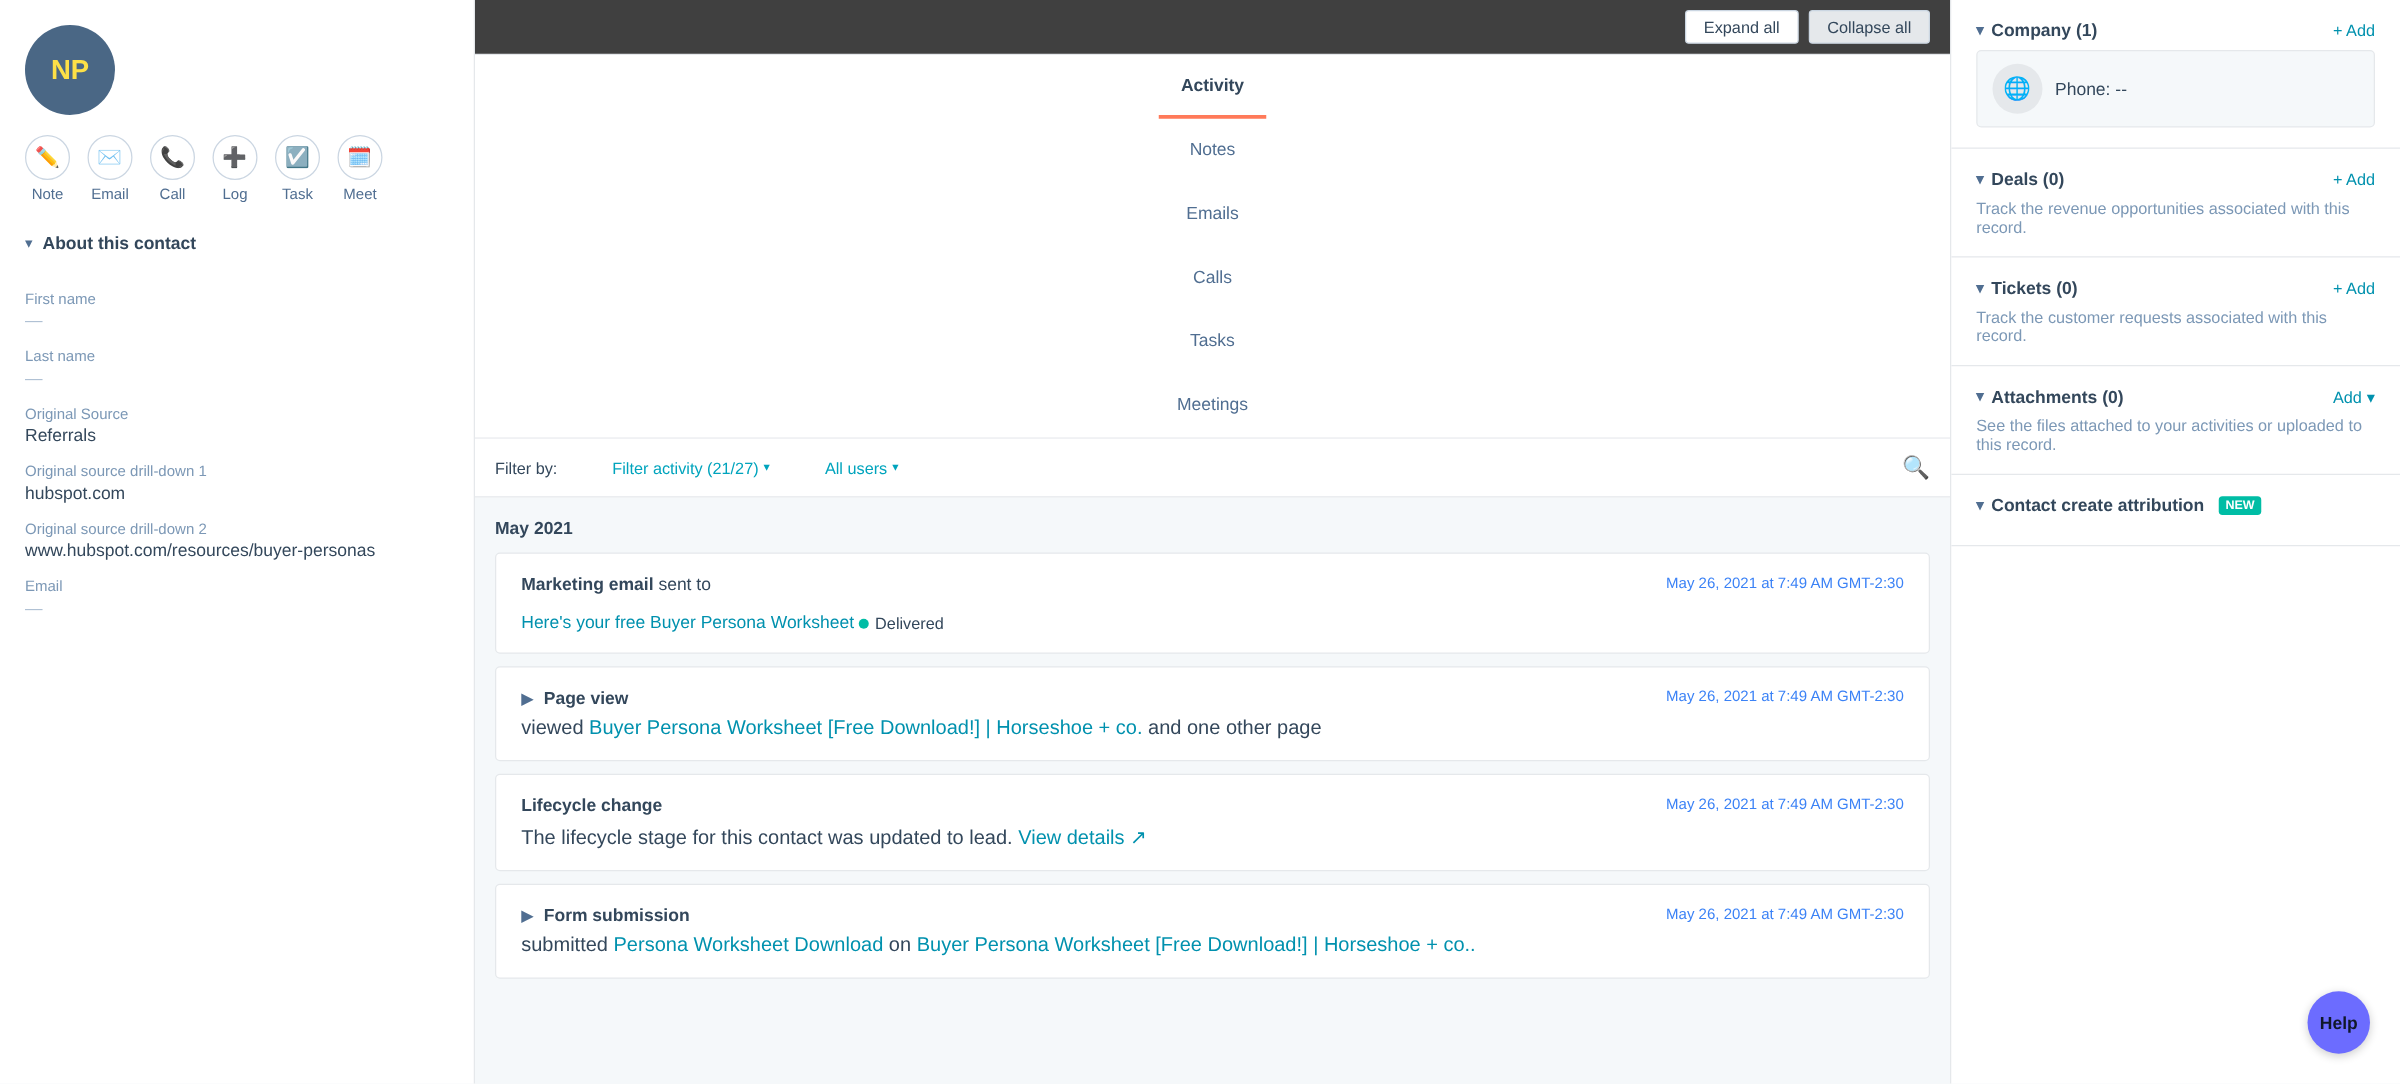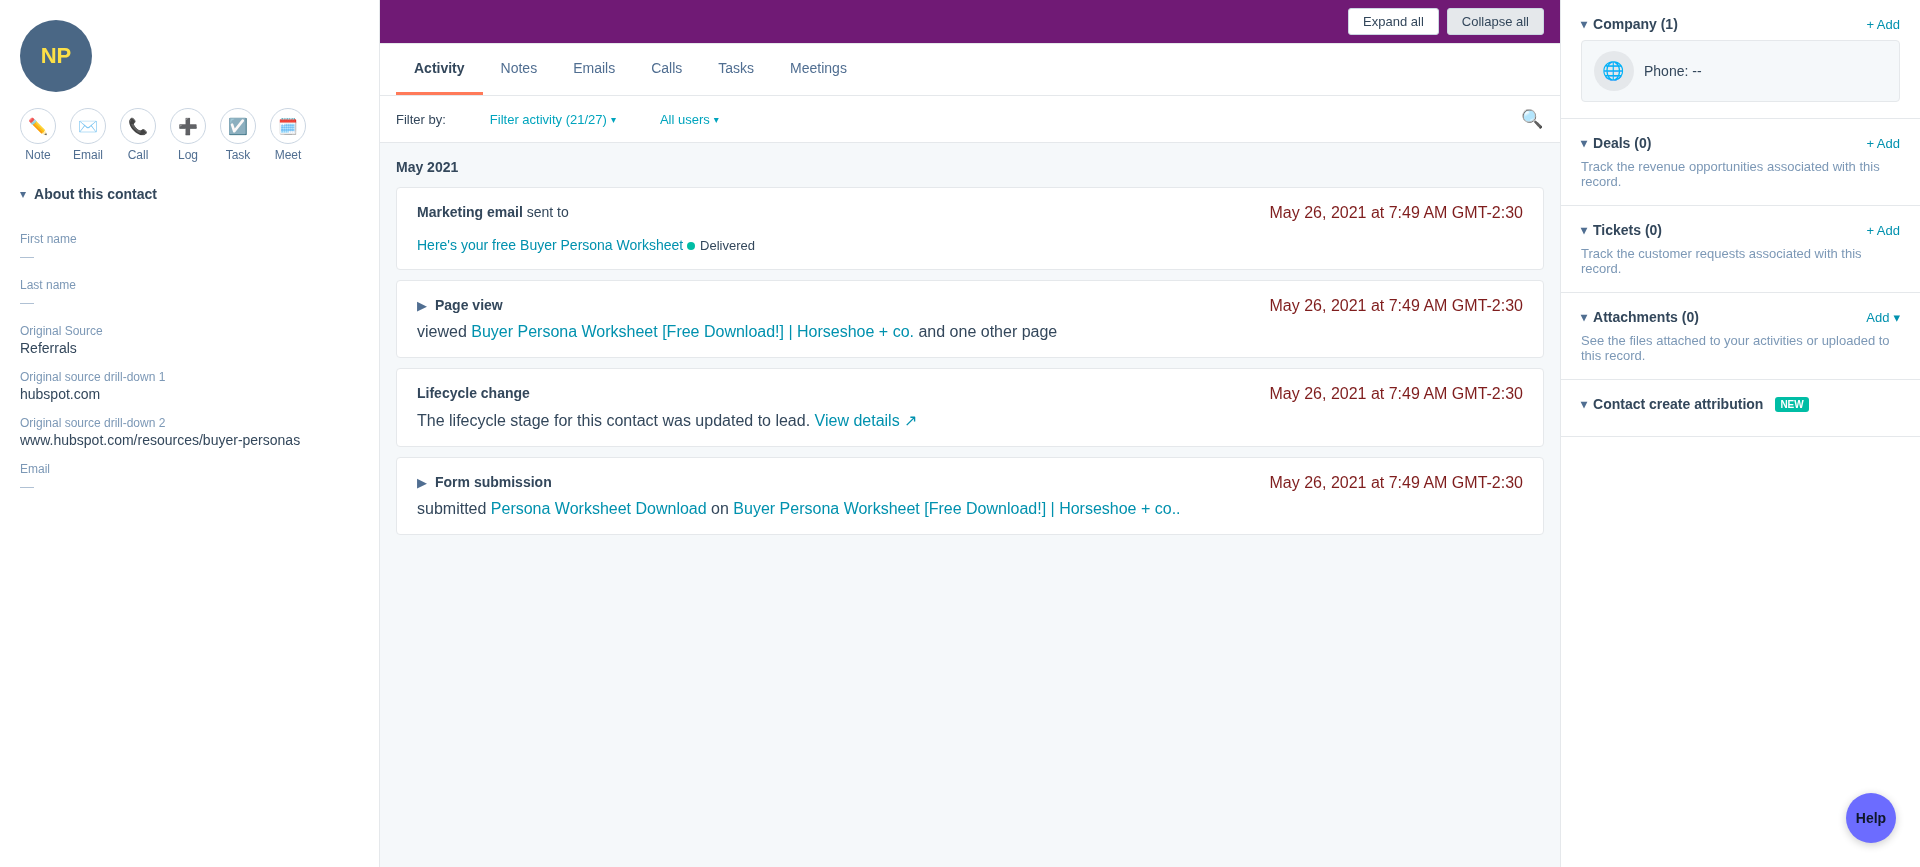--- a/index.html
+++ b/index.html
@@ -87,21 +87,21 @@
       flex: 1;
       display: flex;
       flex-direction: column;
       overflow: hidden;
       background: #f5f8fa;
     }
     .top-bar {
       display: flex;
       justify-content: flex-end;
       padding: 8px 16px;
-      background: #701a75;
+      background: #404040;
       border-bottom: 1px solid #e5e8eb;
       gap: 8px;
     }
     .top-bar-btn {
       padding: 5px 14px;
       border: 1px solid #cbd6e2;
       background: #fff;
       border-radius: 3px;
       cursor: pointer;
       font-size: 13px;
@@ -110,20 +110,21 @@
     .top-bar-btn.active { background: #e5e8eb; }
 
     
     .tabs-bar {
       display: flex;
       align-items: center;
       background: #fff;
       border-bottom: 1px solid #e5e8eb;
       padding: 0 16px;
       gap: 0;
+      flex-direction: column;
     }
     .tab {
       padding: 16px 18px;
       cursor: pointer;
       font-size: 14px;
       color: #506e91;
       border-bottom: 3px solid transparent;
       font-weight: 400;
     }
     .tab.active {
@@ -184,21 +185,21 @@
       margin-bottom: 10px;
     }
     .card-header {
       display: flex;
       justify-content: space-between;
       align-items: flex-start;
       margin-bottom: 8px;
     }
     .card-title { font-size: 14px; color: #33475b; }
     .card-title strong { font-weight: 600; }
-    .card-timestamp { font-size: 16px; color: #7f1d1d; white-space: nowrap; margin-left: 28px; }
+    .card-timestamp { font-size: 12px; color: #3b82f6; white-space: nowrap; margin-left: 28px; }
     .card-link { color: #0091ae; text-decoration: none; font-weight: 500; }
     .delivered-badge {
       display: inline-flex;
       align-items: center;
       gap: 5px;
       font-size: 13px;
       color: #33475b;
       margin-top: 8px;
     }
     .delivered-dot { width: 8px; height: 8px; border-radius: 50%; background: #00bda5; display: inline-block; }

